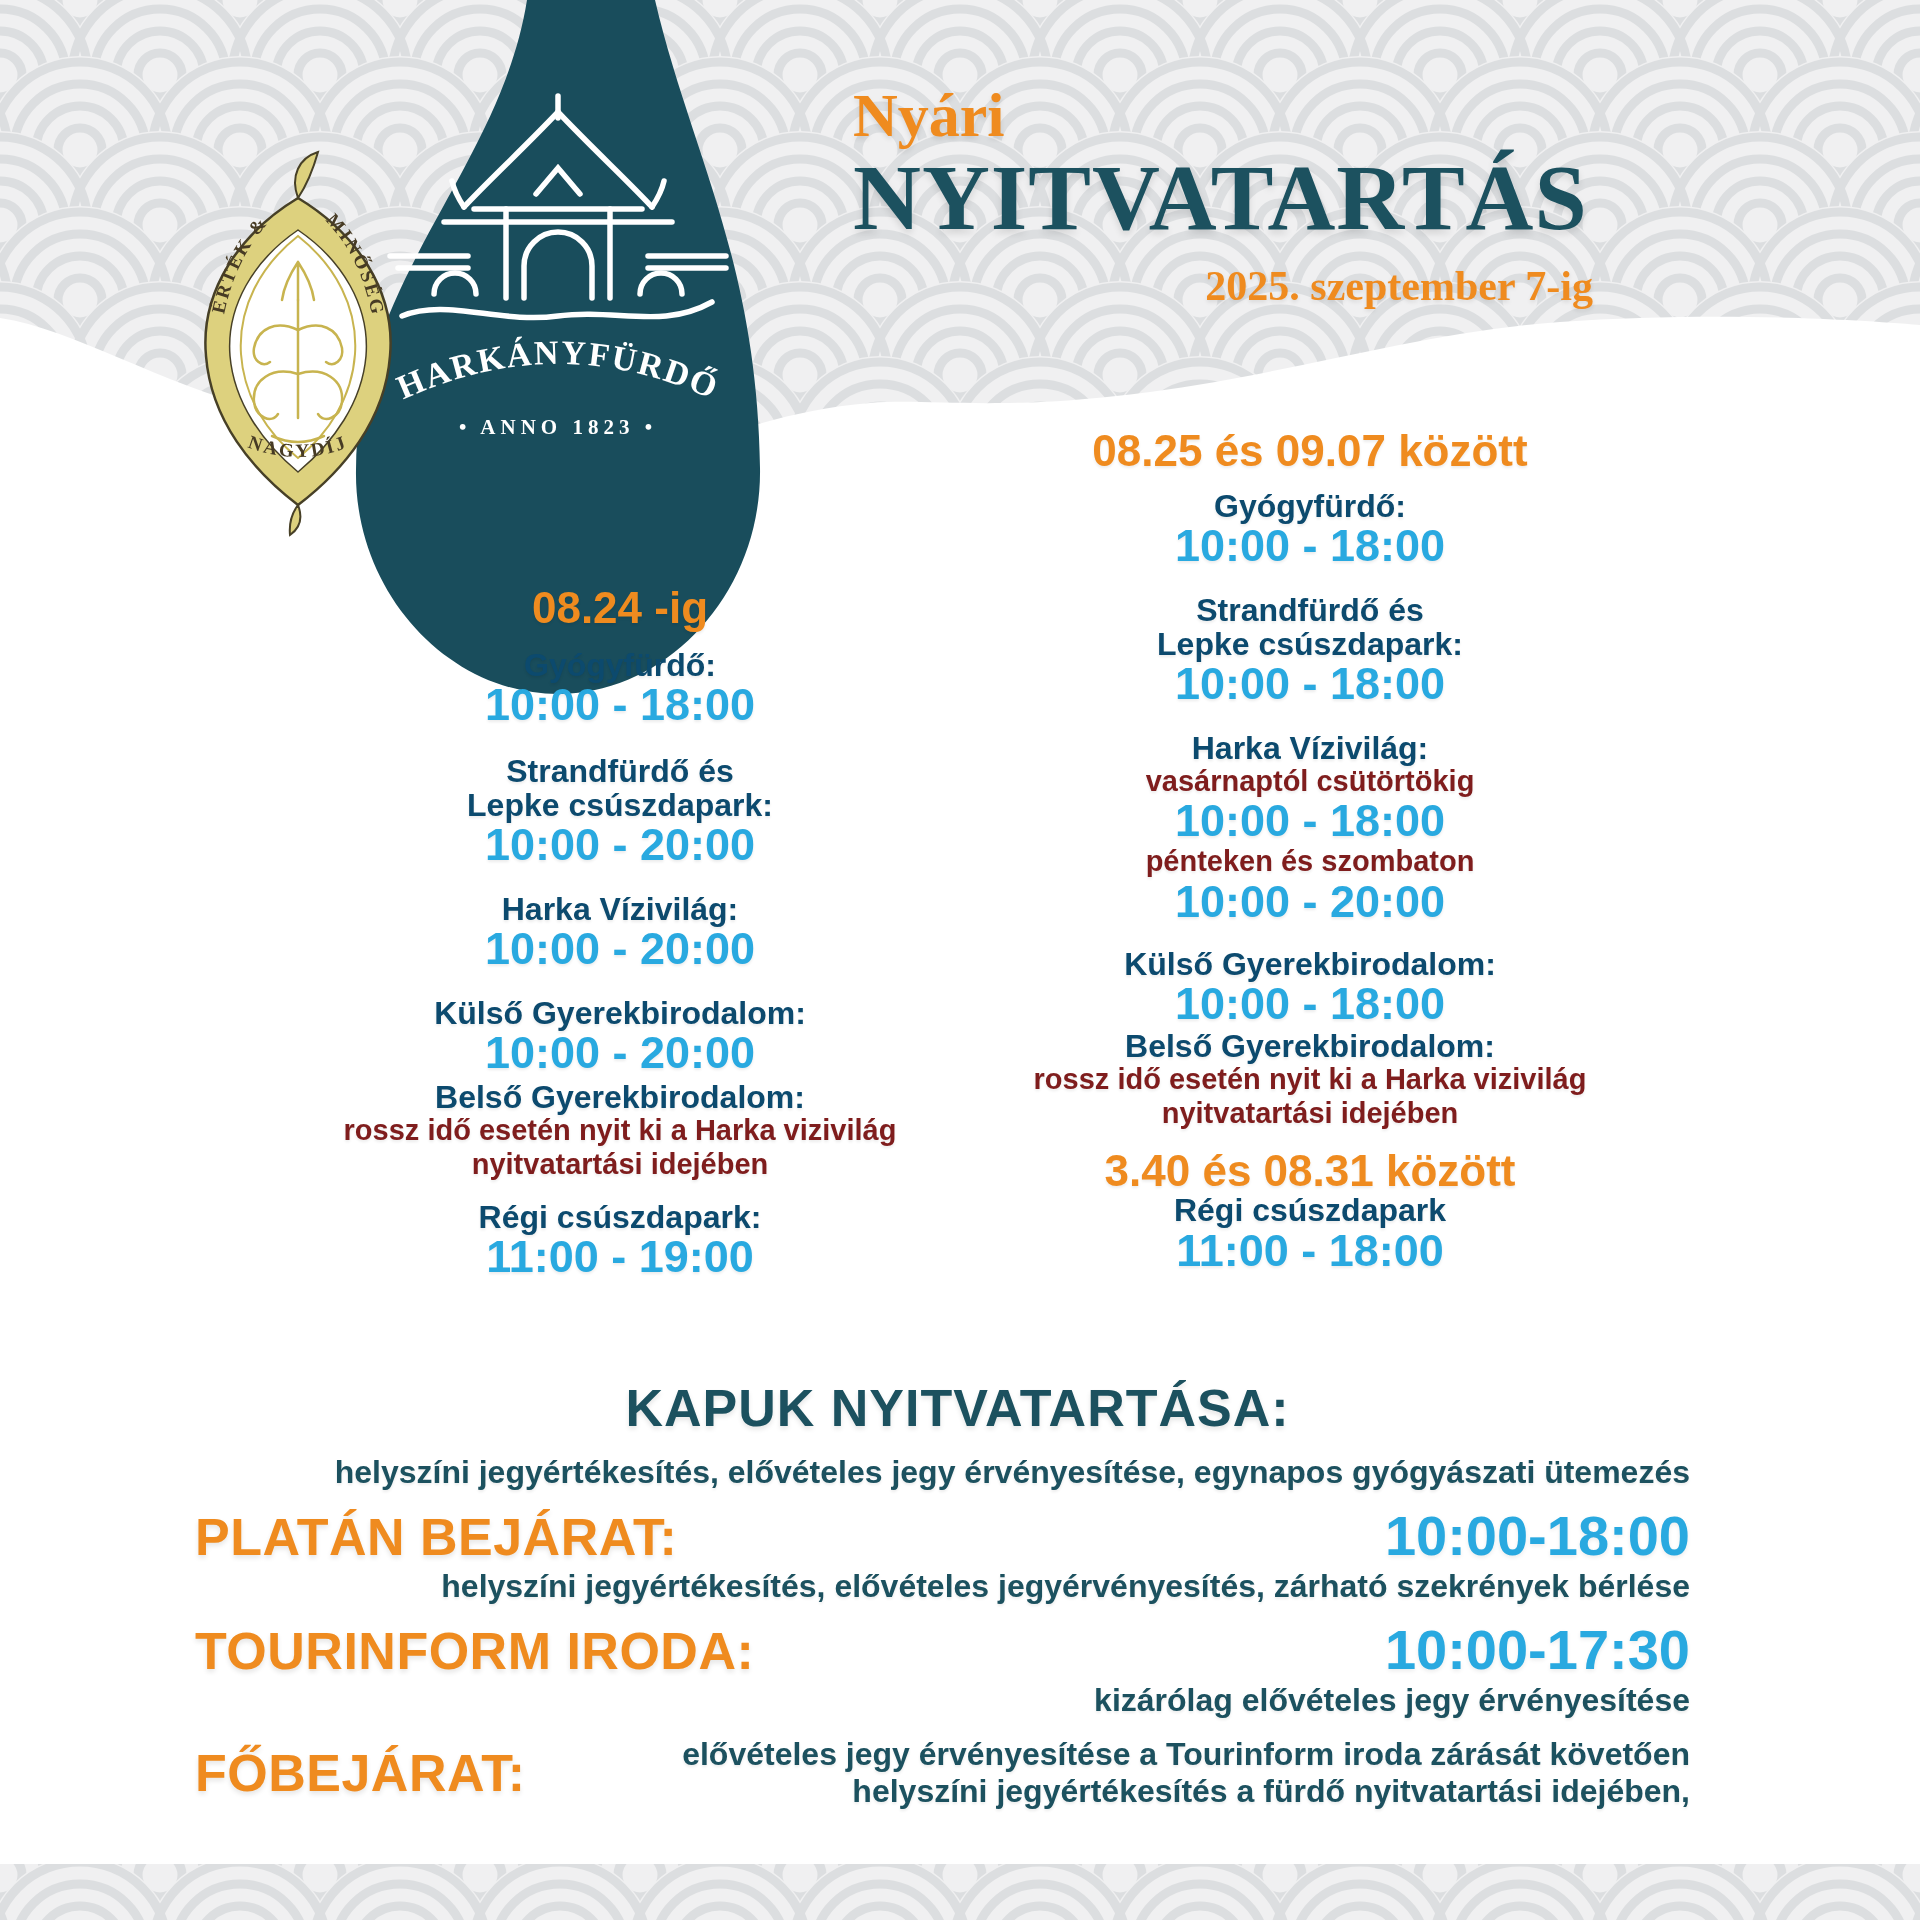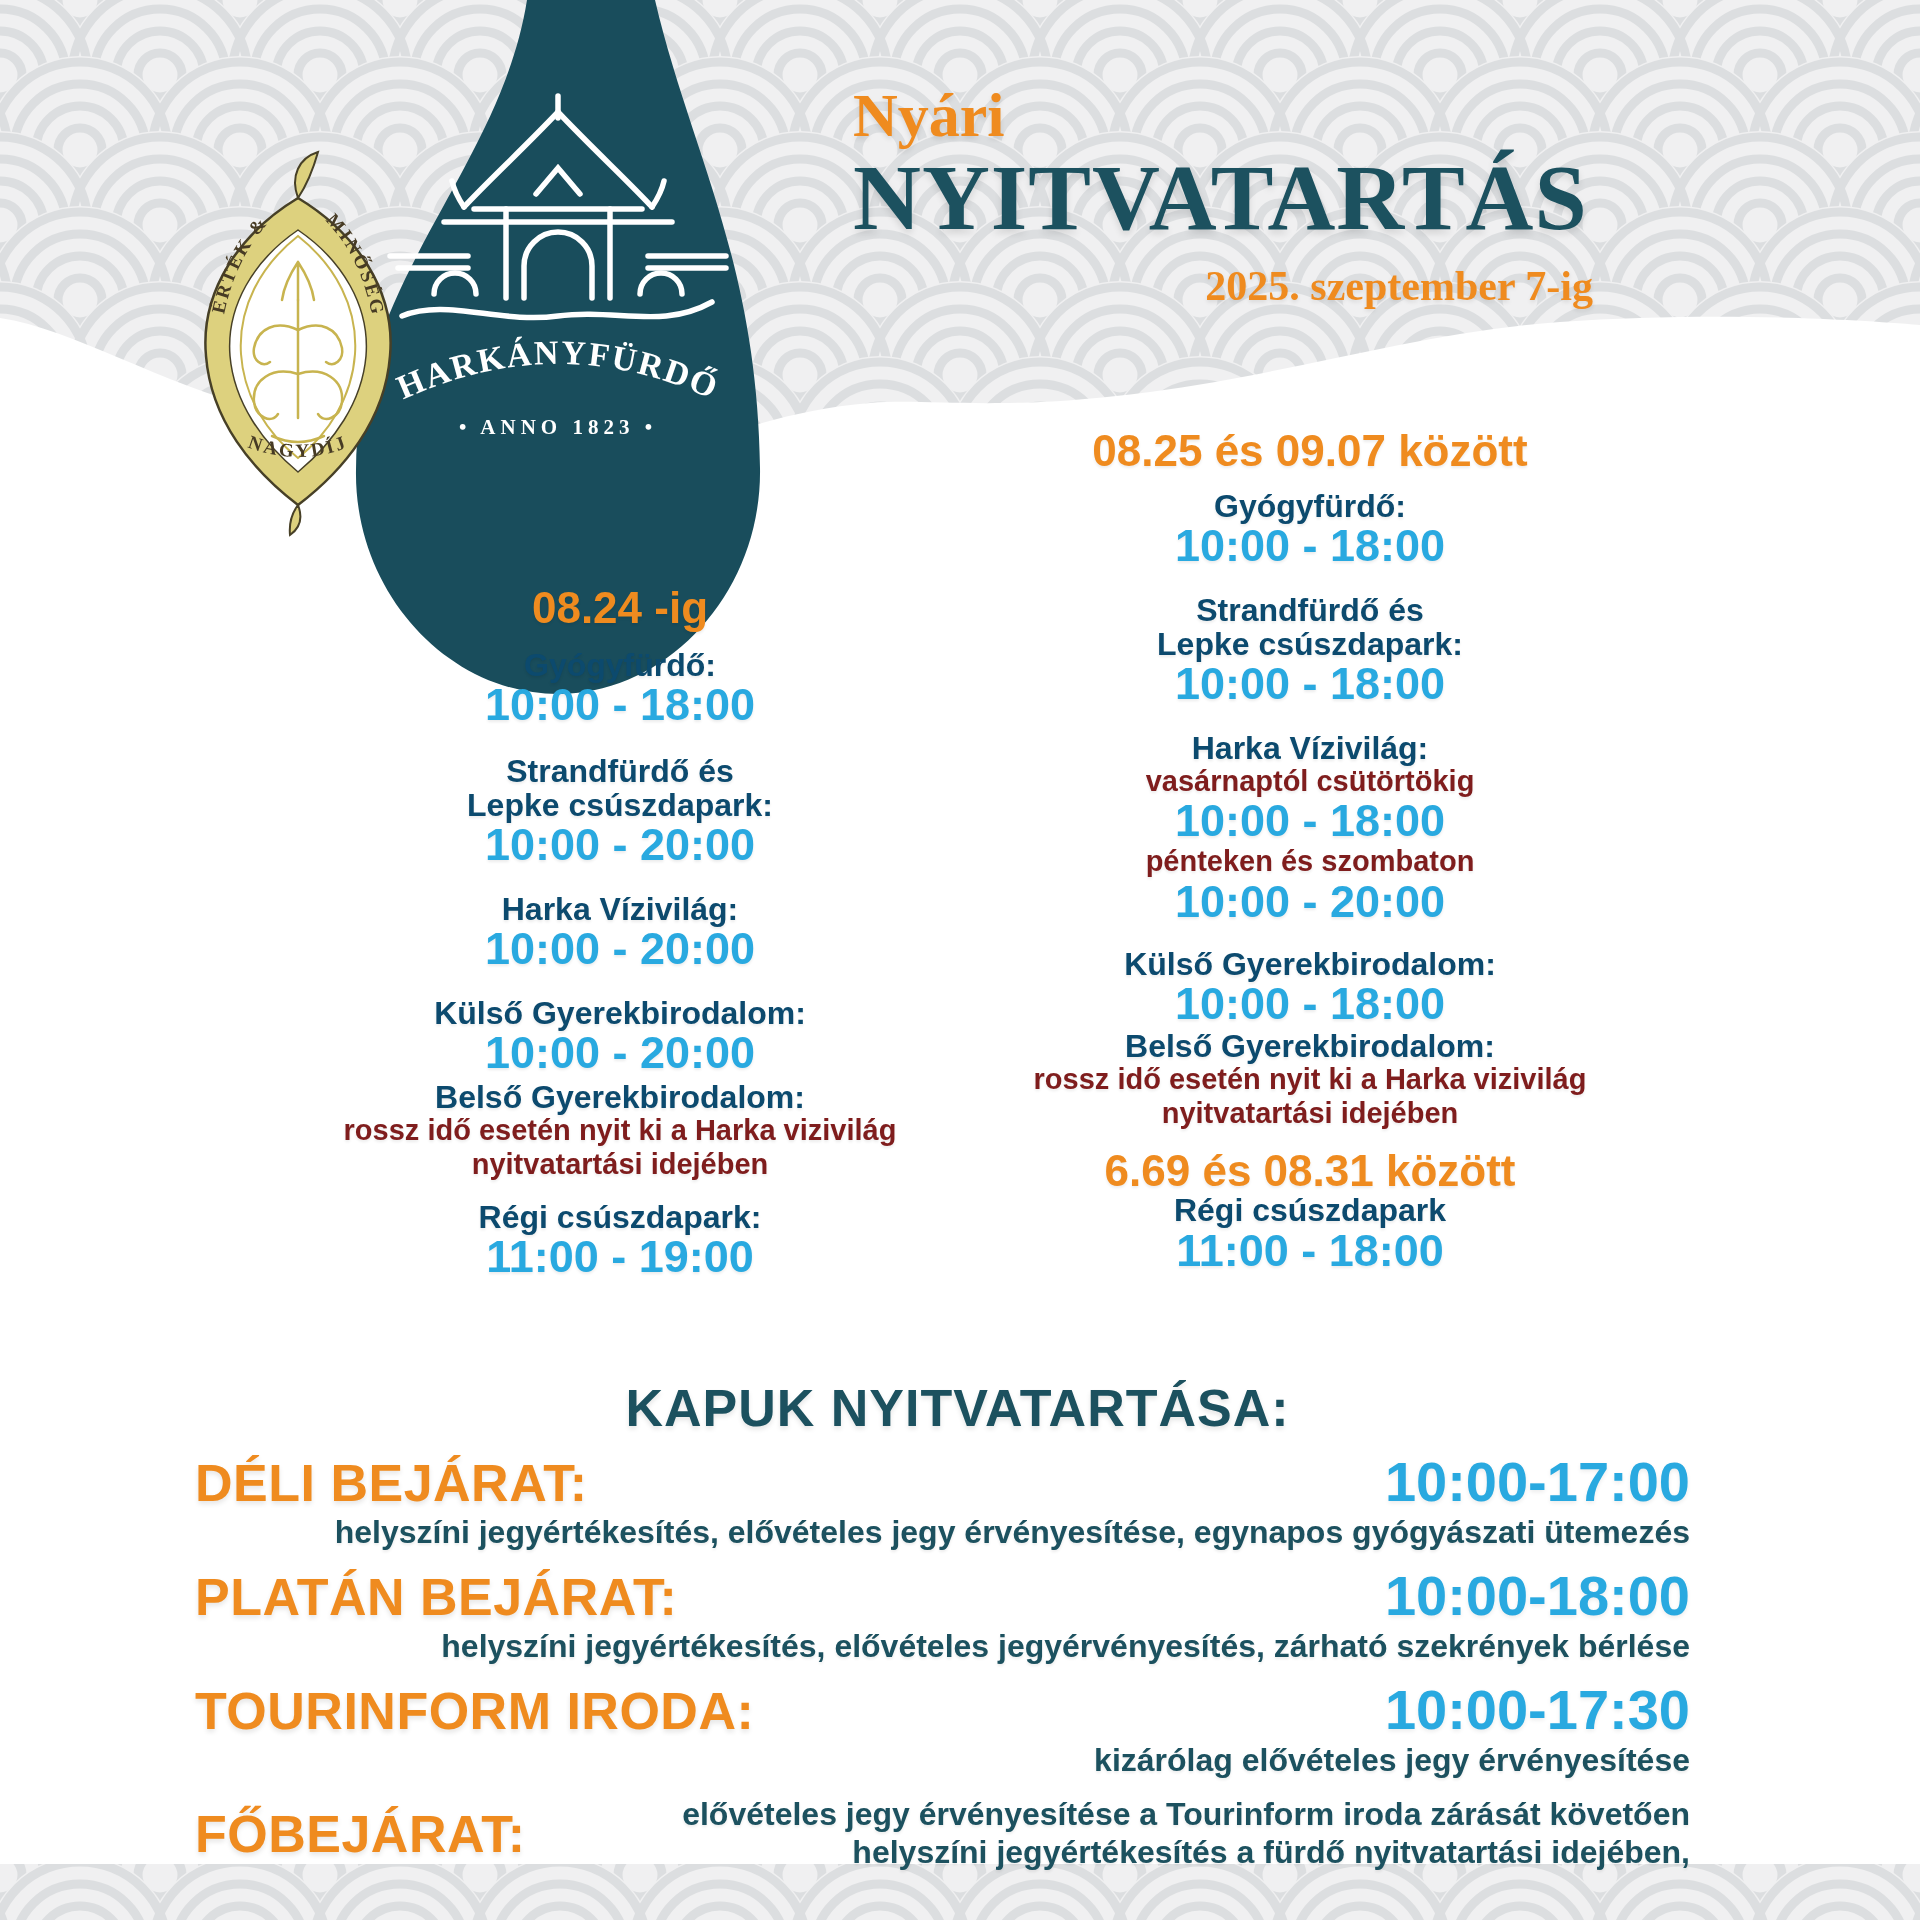--- a/index.html
+++ b/index.html
@@ -244,35 +244,31 @@
   </div>
   <div style="margin-top:22px">
     <div class="name">Külső Gyerekbirodalom:</div>
     <div class="time">10:00 - 18:00</div>
   </div>
   <div style="margin-top:2px">
     <div class="name">Belső Gyerekbirodalom:</div>
     <div class="small">rossz idő esetén nyit ki a Harka vizivilág</div>
     <div class="small">nyitvatartási idejében</div>
   </div>
-  <div class="period" style="margin-top:18px">6.69 és 08.31 között</div>
+  <div class="period" style="margin-top:18px">3.40 és 08.31 között</div>
   <div style="margin-top:0px">
     <div class="name">Régi csúszdapark</div>
     <div class="time">11:00 - 18:00</div>
   </div>
 </div>
 
 <div class="gates">
   <div class="gates-title">KAPUK NYITVATARTÁSA:</div>
 
   <div class="grow">
-    <div class="gline">
-      <div class="glabel">DÉLI BEJÁRAT:</div>
-      <div class="gtime">10:00-17:00</div>
-    </div>
     <div class="gdesc">helyszíni jegyértékesítés, elővételes jegy érvényesítése, egynapos gyógyászati ütemezés</div>
   </div>
 
   <div class="grow">
     <div class="gline">
       <div class="glabel">PLATÁN BEJÁRAT:</div>
       <div class="gtime">10:00-18:00</div>
     </div>
     <div class="gdesc">helyszíni jegyértékesítés, elővételes jegyérvényesítés, zárható szekrények bérlése</div>
   </div>

